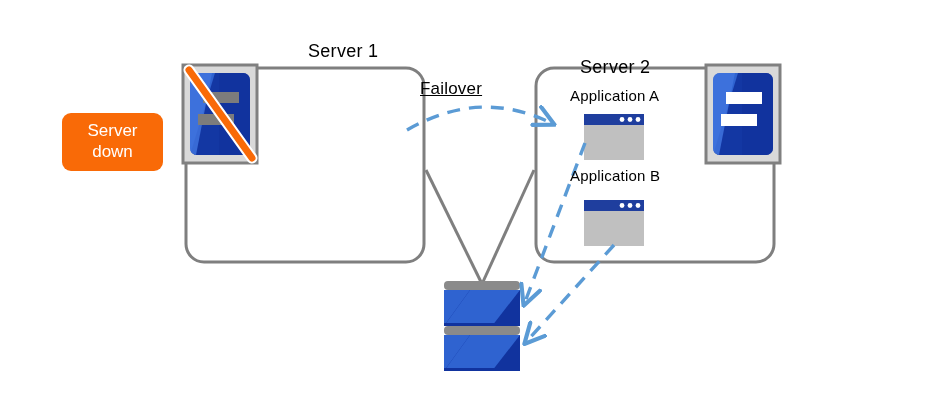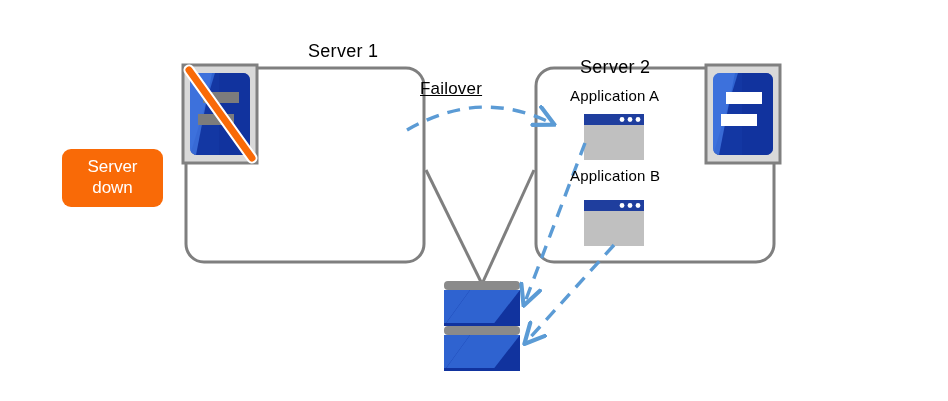--- a/index.html
+++ b/index.html
@@ -173,18 +173,18 @@
 
   <div class="txt server-title" style="left:580px; top:42px;margin-top:16px;">Server 2</div>
 
   <div class="txt failover-label" style="left:420px; top:80px;text-decoration:underline;">Failover</div>
 
   <div class="txt app-label" style="left:570px; top:88px;">Application  A</div>
 
   <div class="txt app-label" style="left:570px; top:168px;">Application  B</div>
 
 
-  <div class="badge" style="left:62px; top:113px; width:101px; height:58px; background:#f96a07;margin-top:36px;">
+  <div class="badge" style="left:62px; top:113px; width:101px; height:58px; background:#f96a07;">
     <span>Server</span>
     <span>down</span>
   </div>
 
 </div>
 
 </body></html>

